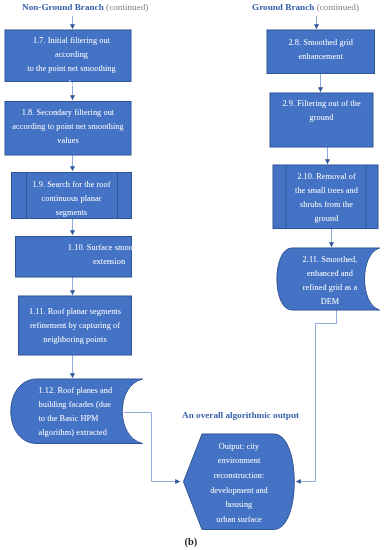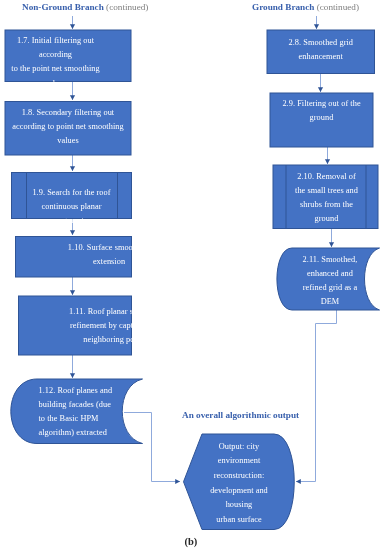--- a/index.html
+++ b/index.html
@@ -74,40 +74,40 @@
       <g>
         <rect x="273" y="165" width="105" height="63.5" fill="#4472C4" stroke="#2F5496" stroke-width="1"></rect>
         <line x1="286" y1="165" x2="286" y2="228.5" stroke="#2F5496" stroke-width="1"></line>
         <line x1="366" y1="165" x2="366" y2="228.5" stroke="#2F5496" stroke-width="1"></line>
       </g>
       <path d="M 292 248 L 379.5 248 C 359.5 254.3 359.5 303.7 379.5 310 L 292 310 C 271.9 310 271.9 248 292 248 Z" fill="#4472C4" stroke="#2F5496" stroke-width="1"></path>
       <path d="M 202 434 L 274 434 C 301 434 301 529.5 274 529.5 L 202 529.5 L 183.5 481.75 Z" fill="#4472C4" stroke="#2F5496" stroke-width="1"></path>
     </svg>
 
   <div class="capt" style="left:184.5px;top:535.5px;">(b)</div>
-<div class="nodetext" style="left: 4.5px; top: 34px; width: 102px;">
+<div class="nodetext" style="left: 4.5px; top: 34px; width: 102px; padding-left: 16px;">
       <div>1.7. Initial filtering out according</div>
       <div>to the point net smoothing</div>
       <div>values</div>
     </div>
     <div class="nodetext" style="left: 4.5px; top: 105.5px; width: 127px;">
       <div>1.8. Secondary filtering out</div>
       <div>according to point net smoothing</div>
       <div>values</div>
     </div>
-    <div class="nodetext" style="left: 11px; top: 186px; width: 121px;">
+    <div class="nodetext" style="left: 11px; top: 178px; width: 121px;">
       <div>1.9. Search for the roof</div>
       <div>continuous planar</div>
       <div>segments</div>
     </div>
     <div class="nodetext" style="left: 15px; top: 241px; width: 94px; margin-left: 47px;">
       <div>1.10. Surface smoothing</div>
       <div>extension</div>
     </div>
-    <div class="nodetext" style="left: 18px; top: 304.5px; width: 114px; margin-left: 40px;">
+    <div class="nodetext" style="left: 18px; top: 304.5px; width: 114px;">
       <div>1.11. Roof planar segments</div>
       <div>refinement by capturing of</div>
       <div>neighboring points</div>
     </div>
     <div class="nodetext left" style="left: 38.5px; top: 383.5px; width: 100px;">
       <div>1.12. Roof planes and</div>
       <div>building facades (due</div>
       <div>to the Basic HPM</div>
       <div>algorithm) extracted</div>
     </div>

